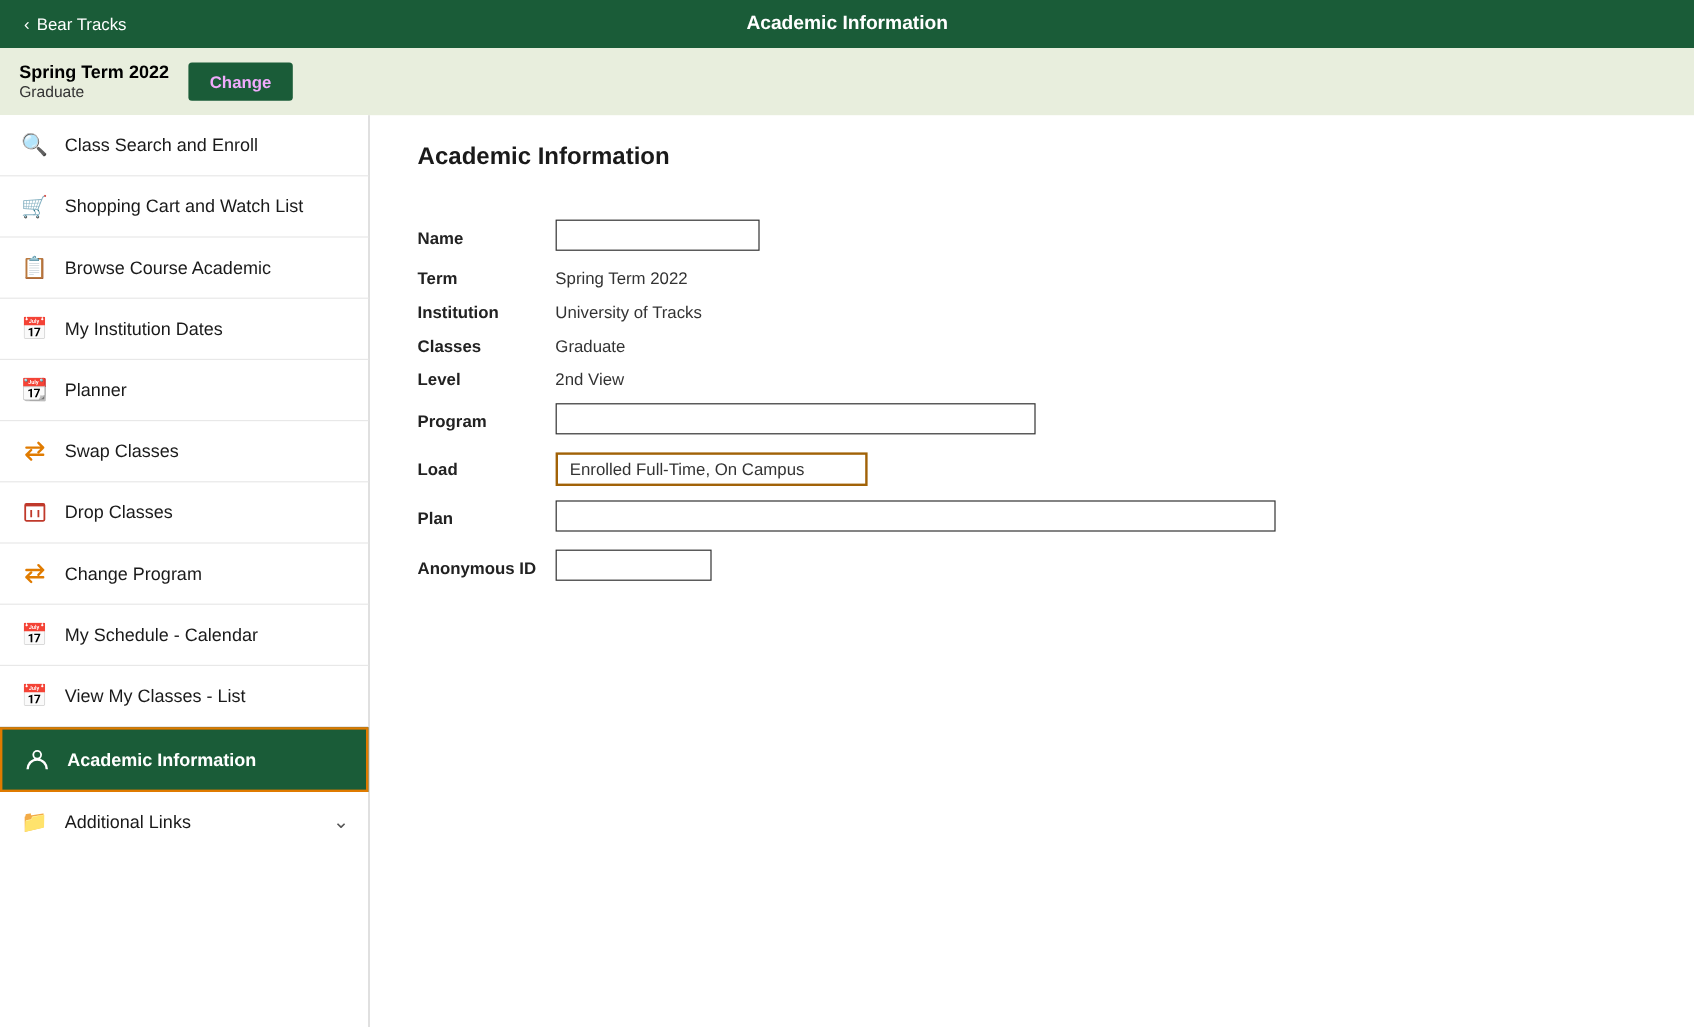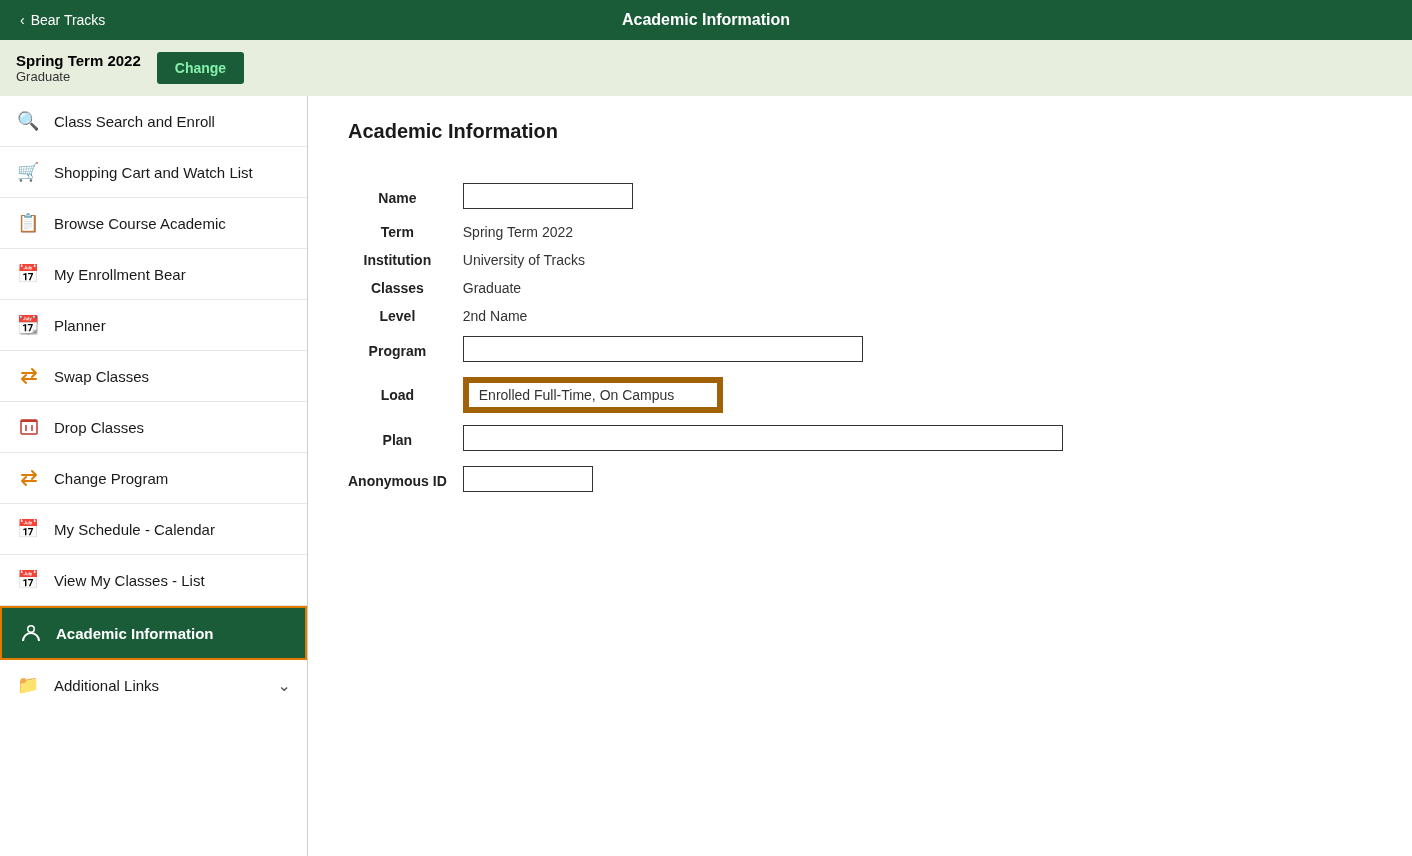--- a/index.html
+++ b/index.html
@@ -43,21 +43,21 @@
     .term-info .term-name {
       font-weight: bold;
       font-size: 15px;
     }
     .term-info .term-type {
       font-size: 13px;
       color: #333;
     }
     .change-btn {
       background-color: #1a5c38;
-      color: #86efac;
+      color: #f0abfc;
       border: none;
       padding: 8px 18px;
       font-size: 14px;
       font-weight: bold;
       cursor: pointer;
       border-radius: 3px;
     }
 
     
     .layout {
@@ -132,21 +132,21 @@
       display: table;
       border-collapse: separate;
       border-spacing: 0 12px;
     }
     .form-row {
       display: table-row;
     }
     .form-label {
       display: table-cell;
       font-weight: bold;
-      text-align: center;
+      text-align: left;
       padding-right: 16px;
       vertical-align: middle;
       white-space: nowrap;
       color: #222;
       font-size: 14px;
     }
     .form-value {
       display: table-cell;
       vertical-align: middle;
       font-size: 14px;
@@ -158,21 +158,21 @@
       height: 26px;
       display: inline-block;
     }
     .input-name { width: 170px; }
     .input-student-id { width: 100px; }
     .input-program { width: 400px; }
     .input-plan { width: 600px; }
     .input-anonymous-id { width: 130px; }
 
     .load-box {
-      border: 6px solid #a16207;
+      border: 2px solid #a16207;
       padding: 4px 10px;
       display: inline-block;
       background: #fff;
       min-width: 260px;
       font-size: 14px;
     }
 
     
     .icon-search { color: #2980b9; }
     .icon-cart { color: #e07b00; }
@@ -215,21 +215,21 @@
       <span>Shopping Cart and Watch List</span>
     </div>
 
     <div class="sidebar-item">
       <span class="icon-wrap icon-catalog">📋</span>
       <span>Browse Course Academic</span>
     </div>
 
     <div class="sidebar-item">
       <span class="icon-wrap icon-dates">📅</span>
-      <span>My Enrollment Bear</span>
+      <span>My Institution Dates</span>
     </div>
 
     <div class="sidebar-item">
       <span class="icon-wrap icon-planner">📆</span>
       <span>Planner</span>
     </div>
 
     <div class="sidebar-item">
       <span class="icon-wrap" style="color:#e07b00;">
         <svg width="22" height="22" viewBox="0 0 22 22">
@@ -315,21 +315,21 @@
         <div class="form-value">University of Tracks</div>
       </div>
 
       <div class="form-row">
         <div class="form-label">Classes</div>
         <div class="form-value">Graduate</div>
       </div>
 
       <div class="form-row">
         <div class="form-label">Level</div>
-        <div class="form-value">2nd Name</div>
+        <div class="form-value">2nd View</div>
       </div>
 
       <div class="form-row">
         <div class="form-label">Program</div>
         <div class="form-value">
           <div class="form-input input-program"></div>
         </div>
       </div>
 
       <div class="form-row">

